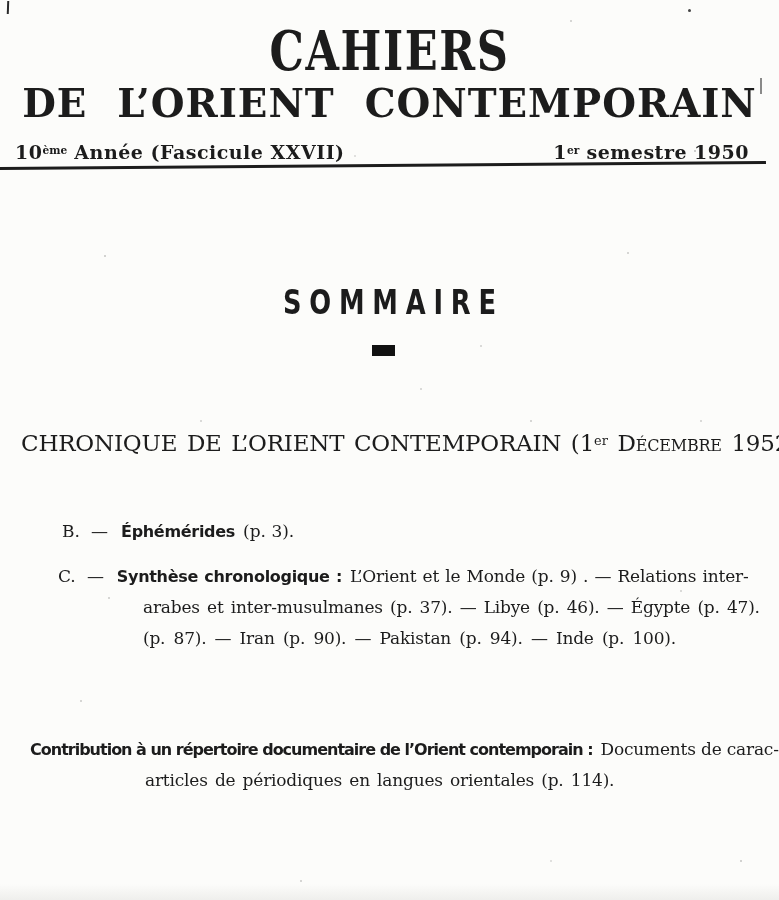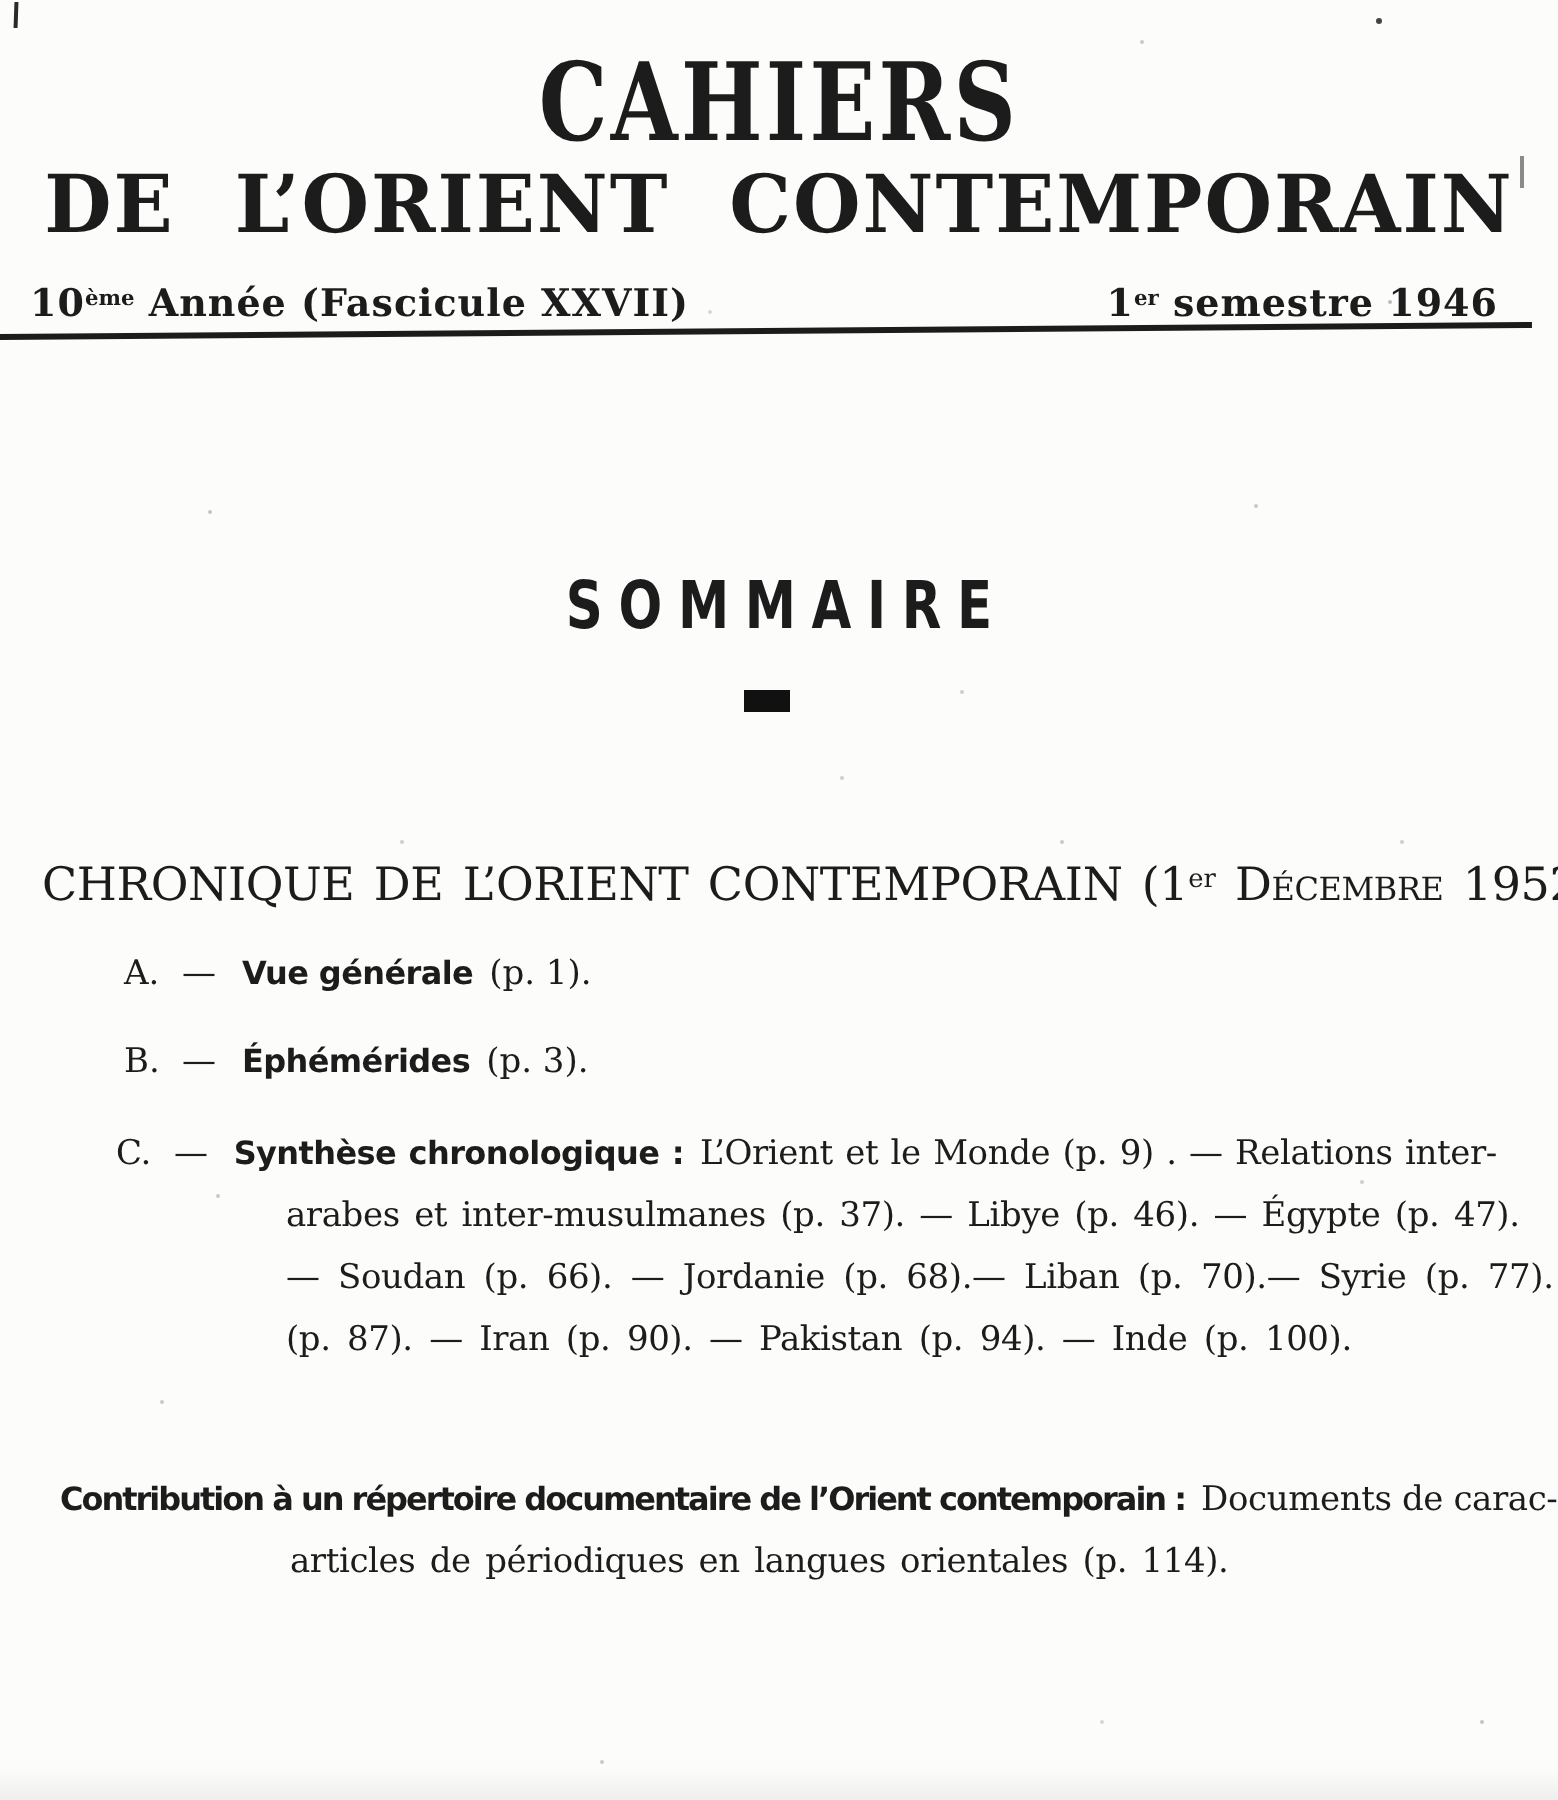--- a/index.html
+++ b/index.html
@@ -102,38 +102,36 @@
   <div class="tick-tl"></div>
   <div class="dot-tr"></div>
   <div class="dash-r"></div>
   <div class="specks"></div>
 
   <h1 class="title1">CAHIERS</h1>
   <h2 class="title2">DE L’ORIENT CONTEMPORAIN</h2>
 
   <div class="meta-row">
     <div><span>10</span><span class="sup">ème</span><span> Année (Fascicule XXVII)</span></div>
-    <div><span>1</span><span class="sup">er</span><span> semestre 1946</span></div>
+    <div><span>1</span><span class="sup">er</span><span> semestre 1950</span></div>
   </div>
 
   <div class="header-rule"></div>
 
   <h3 class="sommaire">SOMMAIRE</h3>
   <div class="sommaire-bar"></div>
 
   <p class="chronique"><span>CHRONIQUE DE L’ORIENT CONTEMPORAIN (1</span><span class="sup">er</span><span class="sc"> Décembre</span><span> 1952 - 31</span><span class="sc"> Mai</span><span> 1953) :</span></p>
 
-  <div class="toc-item toc-item-a"><span class="lbl">A.</span><span class="dash">—</span><span class="bold-sans">Vue générale</span><span class="after-bold">(p. 1).</span></div>
 
   <div class="toc-item toc-item-b"><span class="lbl">B.</span><span class="dash">—</span><span class="bold-sans">Éphémérides</span><span class="after-bold">(p. 3).</span></div>
 
   <div class="c-block">
     <div class="line" style="word-spacing:1px"><span class="lbl">C.</span><span class="dash">—</span><span class="bold-sans">Synthèse chronologique :</span><span class="after-bold">L’Orient et le Monde (p. 9) . — Relations inter-</span></div>
     <div class="line cont" style="word-spacing:2px">arabes et inter-musulmanes (p. 37). — Libye (p. 46). — Égypte (p. 47).</div>
-    <div class="line cont" style="word-spacing:4px">— Soudan (p. 66). — Jordanie (p. 68).— Liban (p. 70).— Syrie (p. 77).</div>
     <div class="line cont" style="word-spacing:3px">(p. 87). — Iran (p. 90). — Pakistan (p. 94). — Inde (p. 100).</div>
   </div>
 
   <div class="contrib">
     <div class="line"><span class="bold-sans">Contribution à un répertoire documentaire de l’Orient contemporain :</span><span class="after-bold">Documents de carac-</span></div>
     <div class="line cont" style="word-spacing:2px">articles de périodiques en langues orientales (p. 114).</div>
   </div>
 
   <div class="bottom-shade"></div>
 </div>

